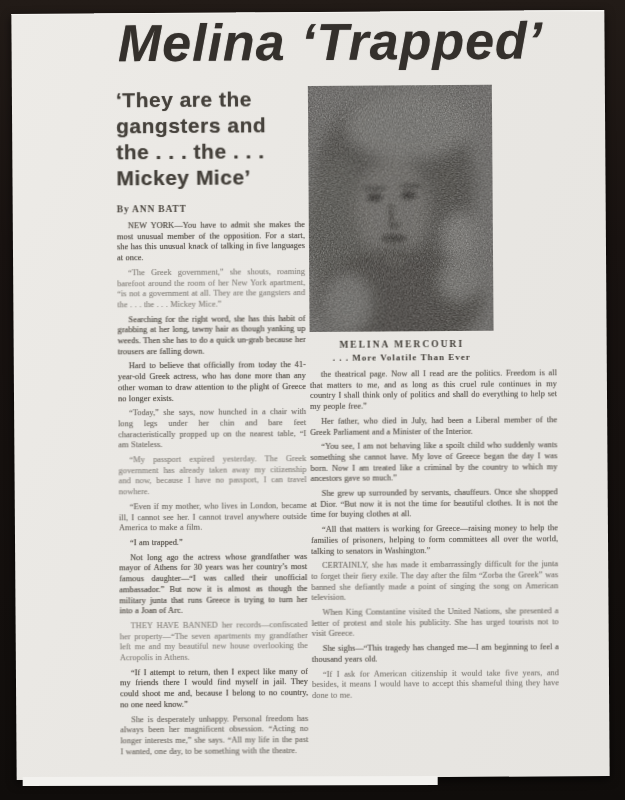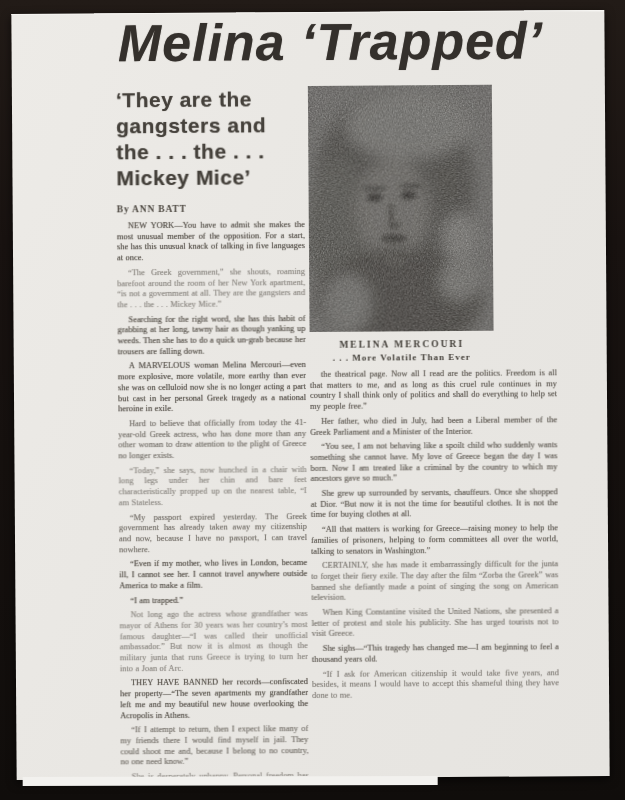--- a/index.html
+++ b/index.html
@@ -69,21 +69,20 @@
           <div>‘They are the</div>
           <div>gangsters and</div>
           <div>the . . . the . . .</div>
           <div>Mickey Mice’</div>
         </div>
         <div class="byline">By ANN BATT</div>
         <div class="body-text">
           <p>NEW YORK—You have to admit she makes the most unusual member of the opposition. For a start, she has this unusual knack of talking in five languages at once.</p>
           <p>“The Greek government,” she shouts, roaming barefoot around the room of her New York apartment, “is not a government at all. They are the gangsters and the . . . the . . . Mickey Mice.”</p>
           <p>Searching for the right word, she has this habit of grabbing at her long, tawny hair as though yanking up weeds. Then she has to do a quick un-grab because her trousers are falling down.</p>
-          <p>A MARVELOUS woman Melina Mercouri—even more explosive, more volatile, more earthy than ever she was on celluloid now she is no longer acting a part but cast in her personal Greek tragedy as a national heroine in exile.</p>
           <p>Hard to believe that officially from today the 41-year-old Greek actress, who has done more than any other woman to draw attention to the plight of Greece no longer exists.</p>
           <p>“Today,” she says, now hunched in a chair with long legs under her chin and bare feet characteristically propped up on the nearest table, “I am Stateless.</p>
           <p>“My passport expired yesterday. The Greek government has already taken away my citizenship and now, because I have no passport, I can travel nowhere.</p>
           <p>“Even if my mother, who lives in London, became ill, I cannot see her. I cannot travel anywhere outside America to make a film.</p>
           <p>“I am trapped.”</p>
           <p>Not long ago the actress whose grandfather was mayor of Athens for 30 years was her country’s most famous daughter—“I was called their unofficial ambassador.” But now it is almost as though the military junta that runs Greece is trying to turn her into a Joan of Arc.</p>
           <p>THEY HAVE BANNED her records—confiscated her property—“The seven apartments my grandfather left me and my beautiful new house overlooking the Acropolis in Athens.</p>
           <p>“If I attempt to return, then I expect like many of my friends there I would find myself in jail. They could shoot me and, because I belong to no country, no one need know.”</p>
           <p>She is desperately unhappy. Personal freedom has always been her magnificent obsession. “Acting no longer interests me,” she says. “All my life in the past I wanted, one day, to be something with the theatre.</p>
         </div>

